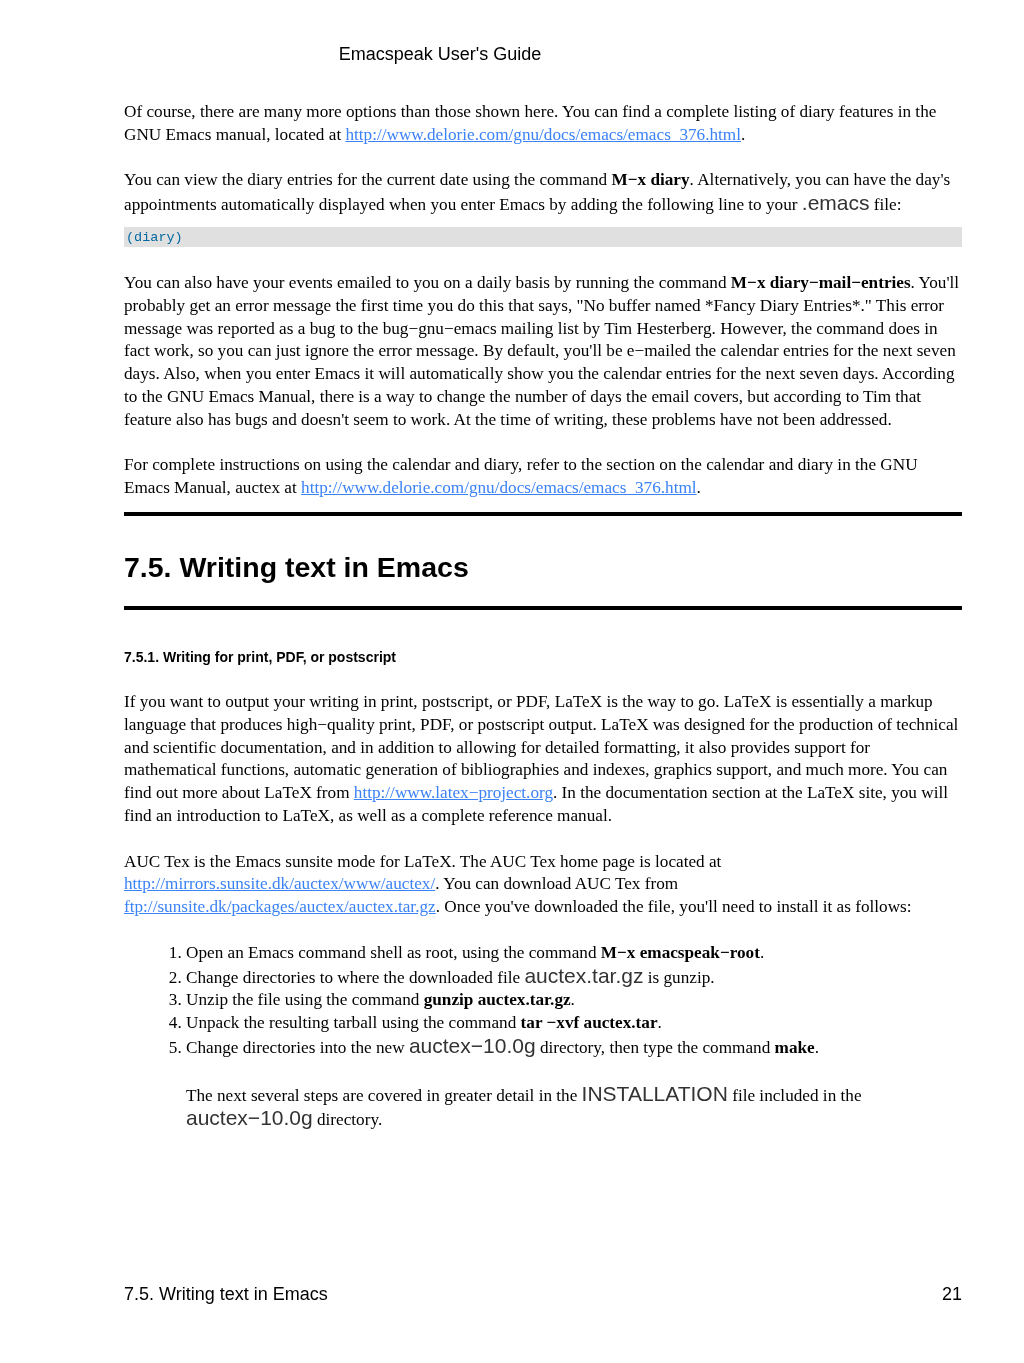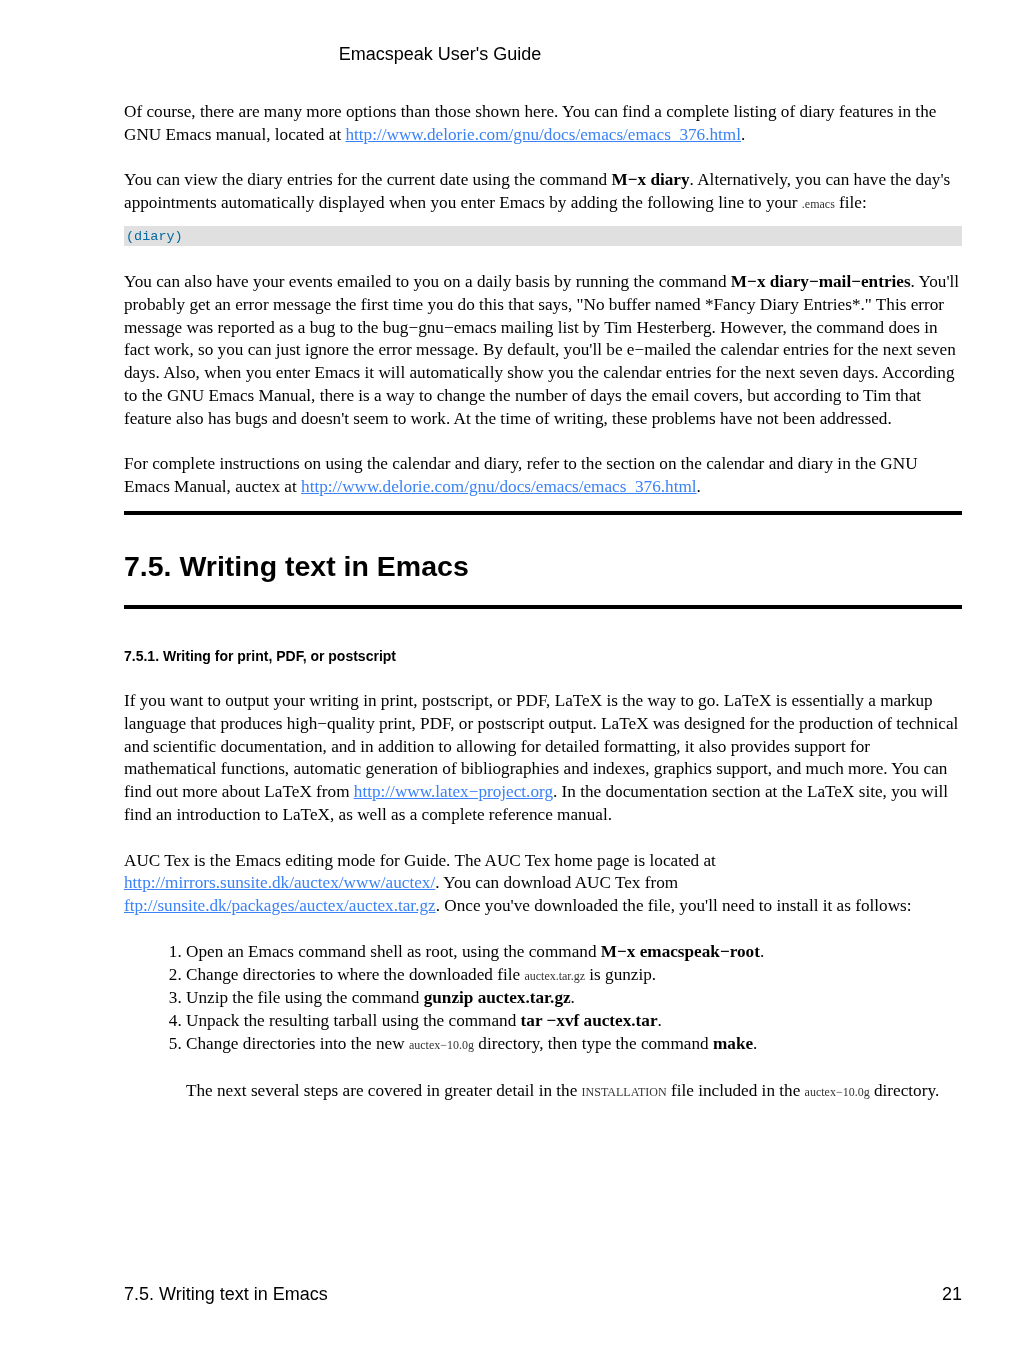--- a/index.html
+++ b/index.html
@@ -9,21 +9,21 @@
       color: #000;
     }
     .running-header {
       position: absolute; top: 44px; left: 0; width: 880px; text-align: center;
       font-family: "Liberation Sans", "DejaVu Sans", sans-serif; font-size: 18px;
     }
     .content { position: absolute; top: 101px; left: 124px; width: 838px; }
     p { margin: 0; font-size: 17.2px; line-height: 22.8px; }
     .para { margin-bottom: 22.8px; }
     a { color: #3b82f6; text-decoration: underline; }
-    code, .mono { font-family: Liberation Serif, serif; font-size: 12px; color: #333; }
+    code, .mono { font-family: Liberation Sans, sans-serif; font-size: 21px; color: #333; }
     .code-block {
       background: #e0e0e0; margin: -1px 0 0 0; padding: 1px 2px 0 2px; height: 19px;
       font-family: "Liberation Mono", "DejaVu Sans Mono", monospace; font-size: 13.5px; line-height: 19px; color: #0369a1;
       margin-bottom: 25px;
     }
     hr.rule { border: none; height: 4px; background: #000; margin: 0; }
     h1 {
       font-family: "Liberation Sans", "DejaVu Sans", sans-serif; font-weight: bold;
       font-size: 28.5px; margin: 34px 0 22px 0; line-height: 34px;
     }
@@ -61,21 +61,21 @@
 
   <h1>7.5. Writing text in Emacs</h1>
 
 
   <hr class="rule">
 
   <h2>7.5.1. Writing for print, PDF, or postscript</h2>
 
   <p class="para"><span>If you want to output your writing in print, postscript, or PDF, LaTeX is the way to go. LaTeX is essentially a markup language that produces high−quality print, PDF, or postscript output.  LaTeX was designed for the production of technical and scientific documentation, and in addition to allowing for detailed formatting, it also provides support for mathematical functions, automatic generation of bibliographies and indexes, graphics support, and much more. You can find out more about LaTeX from </span><a>http://www.latex−project.org</a><span>. In the documentation section at the LaTeX site, you will find an introduction to LaTeX, as well as a complete reference manual.</span></p>
 
-  <p class="para"><span>AUC Tex is the Emacs editing mode for Guide. The AUC Tex home page is located at </span><a>http://mirrors.sunsite.dk/auctex/www/auctex/</a><span>. You can download AUC Tex from </span><a>ftp://sunsite.dk/packages/auctex/auctex.tar.gz</a><span>. Once you've downloaded the file, you'll need to install it as follows:</span></p>
+  <p class="para"><span>AUC Tex is the Emacs sunsite mode for LaTeX. The AUC Tex home page is located at </span><a>http://mirrors.sunsite.dk/auctex/www/auctex/</a><span>. You can download AUC Tex from </span><a>ftp://sunsite.dk/packages/auctex/auctex.tar.gz</a><span>. Once you've downloaded the file, you'll need to install it as follows:</span></p>
 
   <ol>
     <li><span>Open an Emacs command shell as root, using the command </span><b>M−x emacspeak−root</b><span>.</span></li>
     <li><span>Change directories to where the downloaded file </span><code>auctex.tar.gz</code><span> is gunzip.</span></li>
     <li><span>Unzip the file using the command </span><b>gunzip auctex.tar.gz</b><span>.</span></li>
     <li><span>Unpack the resulting tarball using the command </span><b>tar −xvf auctex.tar</b><span>.</span></li>
     <li><span>Change directories into the new </span><code>auctex−10.0g</code><span> directory, then type the command </span><b>make</b><span>.</span></li>
   </ol>
 
   <p class="list-note"><span>The next several steps are covered in greater detail in the </span><code>INSTALLATION</code><span> file included in the </span><code>auctex−10.0g</code><span> directory.</span></p>

